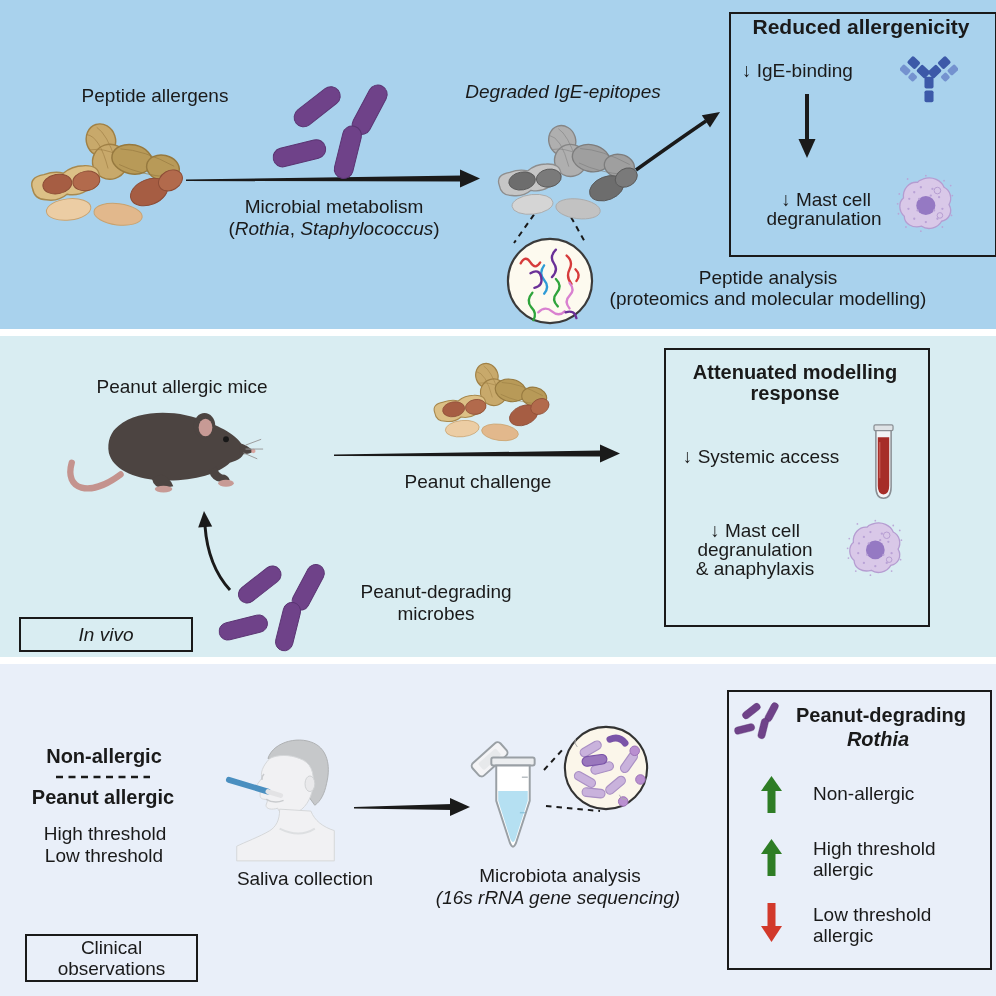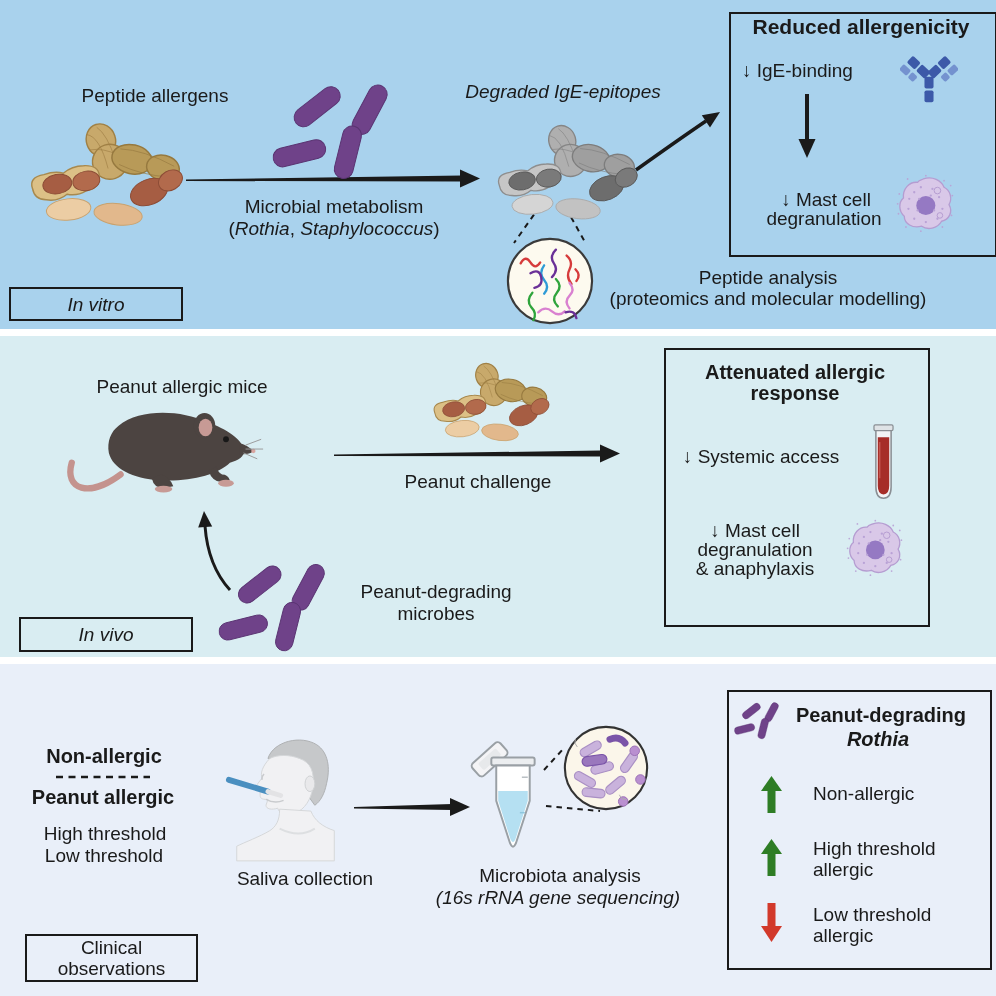--- a/index.html
+++ b/index.html
@@ -197,23 +197,20 @@
     </svg>
   <div class="t c" style="left:826px;top:189px;">↓ Mast cell</div>
   <div class="t c" style="left:824px;top:208px;">degranulation</div>
   <svg class="icon" style="left:896px;top:173px;" width="58" height="60" viewBox="0 0 70 70">
       <use href="#sym-mast-cell"></use>
     </svg>
 
   <div class="t c" style="left:768px;top:267px;">Peptide analysis</div>
   <div class="t c" style="left:768px;top:288px;">(proteomics and molecular modelling)</div>
 
-  <div class="labelbox i" style="left:9px;top:287px;width:170px;height:30px;">
-      <span>In vitro</span>
-    </div>
 
   <div class="t c" style="left:182px;top:352px;margin-top:24px;">Peanut allergic mice</div>
 
   <svg class="icon" style="left:62px;top:400px;" width="205" height="103" viewBox="0 0 210 105">
     <path d="M60,76 C28,100 2,92 10,64" fill="none" stroke="#c4938e" stroke-width="6.5" stroke-linecap="round"></path>
     <path d="M58,26 C80,8 122,10 148,22 C170,30 184,40 186,50 C188,58 180,62 172,64 C160,76 130,84 100,82 C72,80 52,70 48,54 C46,42 50,32 58,26 Z" fill="#4c4441"></path>
     <path d="M182,44 C190,46 194,50 196,52 C193,55 187,56 182,55 Z" fill="#4c4441"></path>
     <circle cx="196" cy="52" r="2.2" fill="#d8a5a0"></circle>
     <ellipse cx="146" cy="26" rx="11" ry="13" fill="#4c4441"></ellipse>
     <ellipse cx="147" cy="28" rx="7" ry="9" fill="#c79a95"></ellipse>
@@ -229,21 +226,21 @@
       <use href="#sym-peanut-pile"></use>
     </svg>
   <div class="t c" style="left:478px;top:471px;">Peanut challenge</div>
 
   <svg class="icon" style="left:218px;top:558px;" width="120" height="96" viewBox="0 0 130 105">
       <use href="#sym-bacteria"></use>
     </svg>
   <div class="t c" style="left:436px;top:581px;">Peanut-degrading</div>
   <div class="t c" style="left:436px;top:603px;">microbes</div>
 
-  <div class="t c b f20" style="left:795px;top:362px;">Attenuated allergic</div>
+  <div class="t c b f20" style="left:795px;top:362px;">Attenuated modelling</div>
   <div class="t c b f20" style="left:795px;top:383px;">response</div>
   <div class="t c" style="left:761px;top:446px;">↓ Systemic access</div>
 
   <svg class="icon" style="left:871px;top:423px;" width="25" height="80" viewBox="0 0 26 84">
     <path d="M5,5 h16 v62 q0,12 -8,12 q-8,0 -8,-12 Z" fill="#f2f4f6" stroke="#8a8f94" stroke-width="1.6"></path>
     <path d="M7,15 h12 v51 q0,9 -6,9 q-6,0 -6,-9 Z" style="fill:var(--blood-red,#a62d28)"></path>
     <rect x="3" y="2" width="20" height="6" rx="1.5" fill="#dfe3e6" stroke="#8a8f94" stroke-width="1.3"></rect>
     <line x1="9" y1="20" x2="9" y2="58" stroke="#c3564e" stroke-width="1.6"></line>
   </svg>
 

